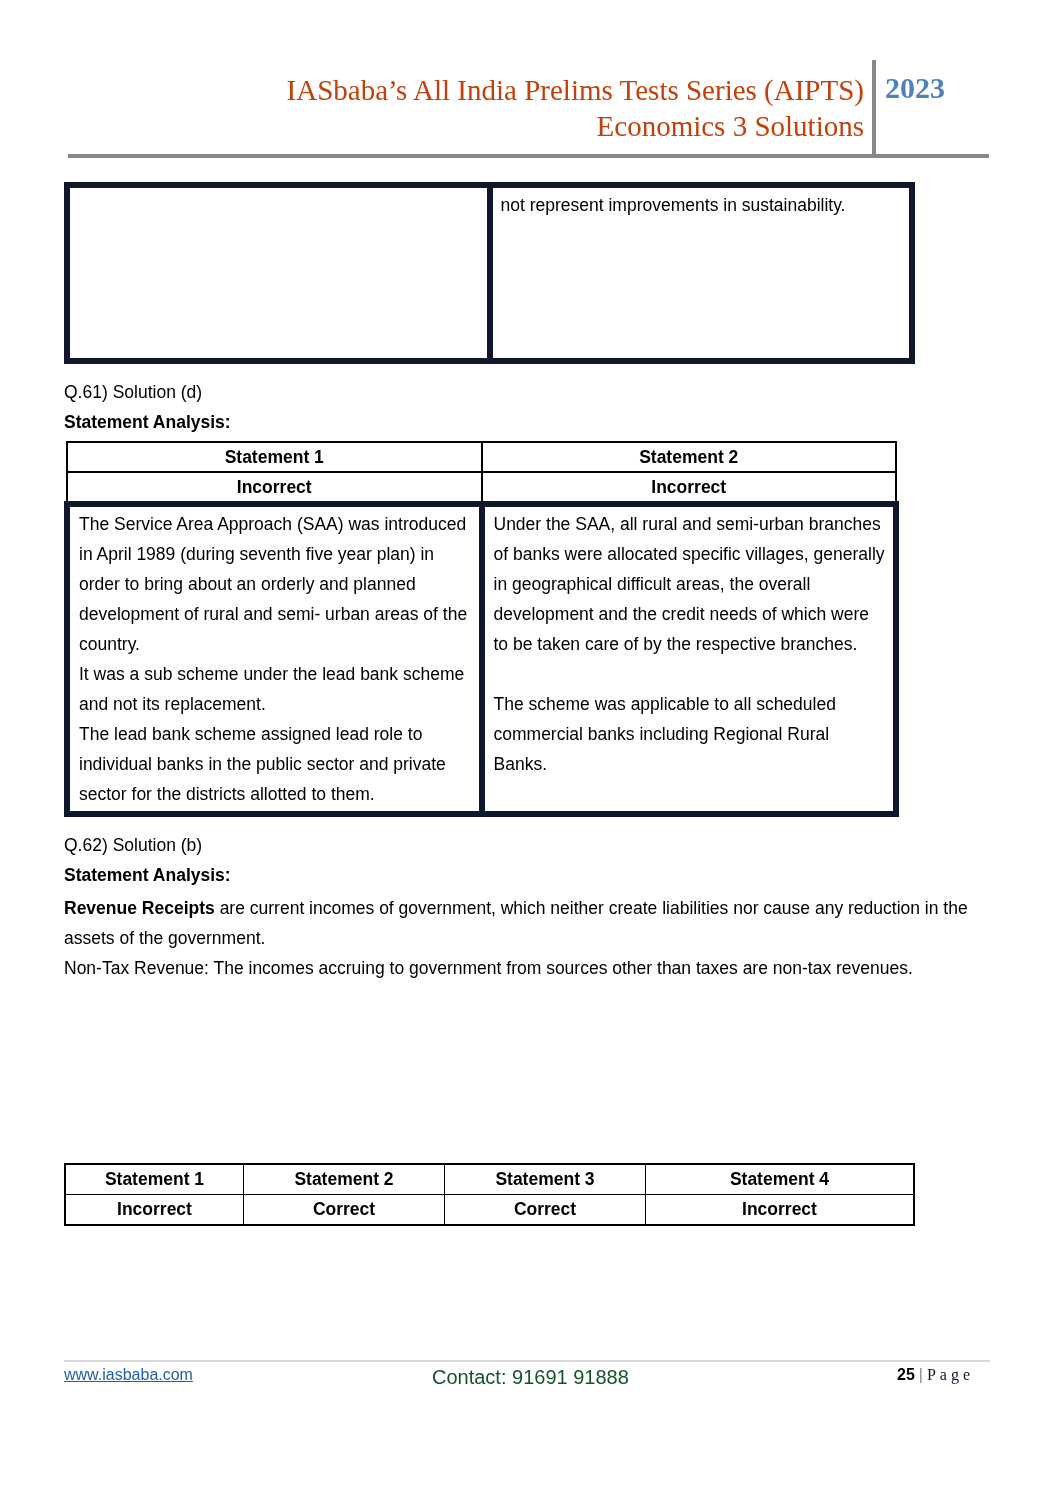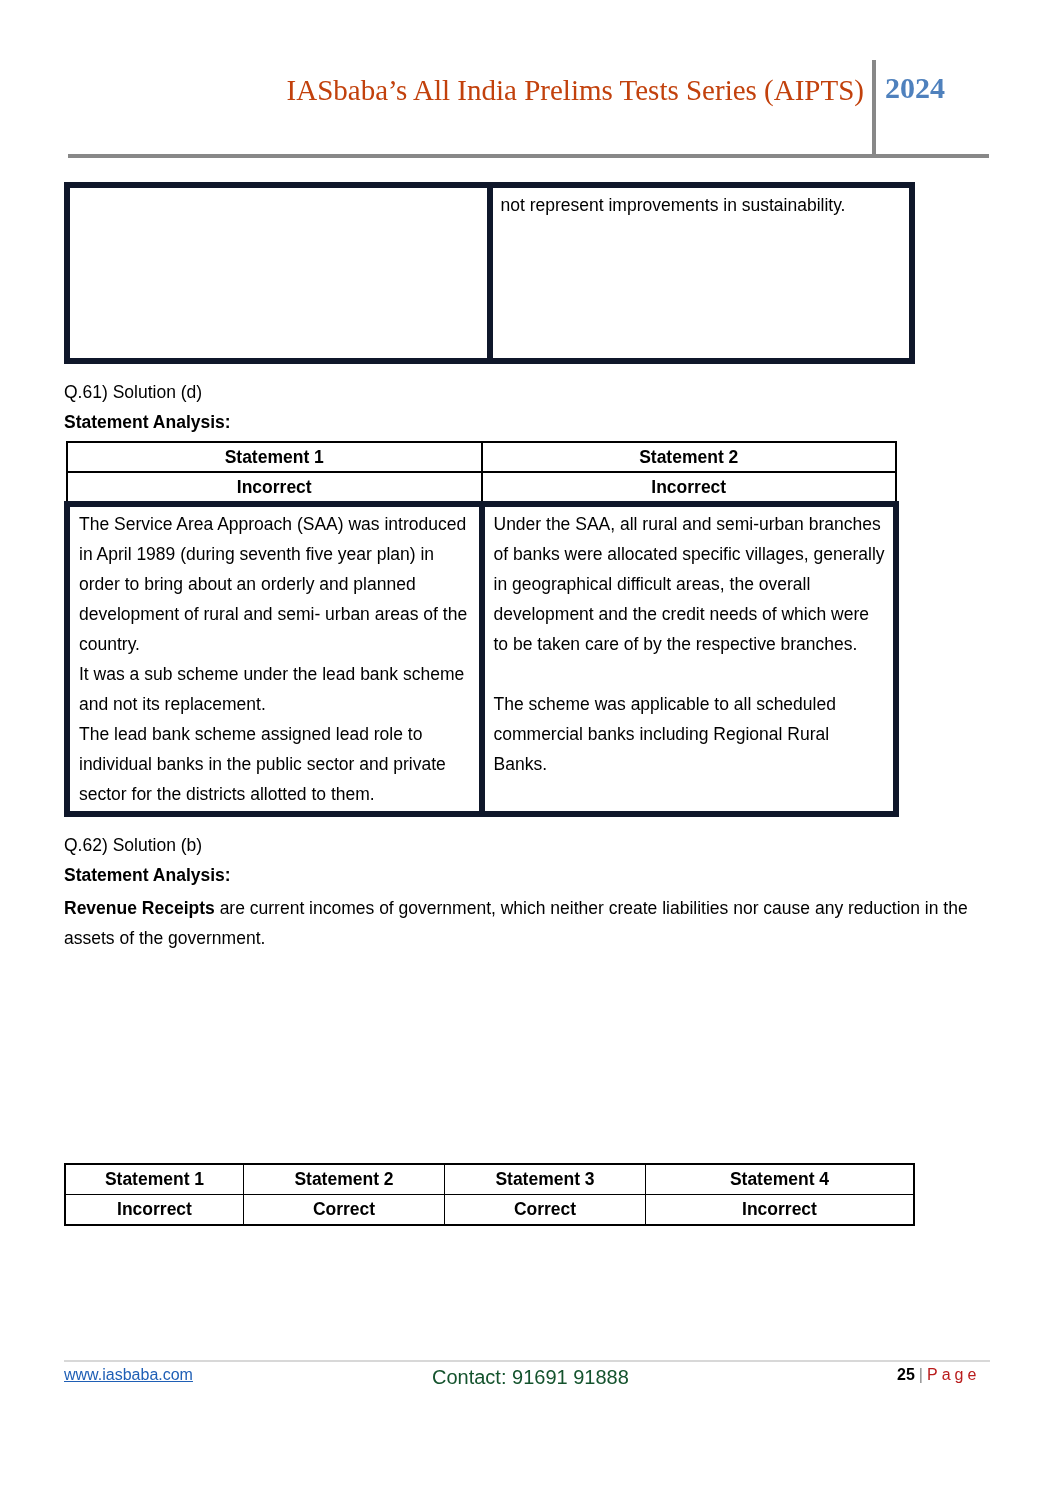--- a/index.html
+++ b/index.html
@@ -30,31 +30,32 @@
 
     .t2 { left: 64px; top: 1163px; width: 851px; border: 2px solid #000; }
     .t2 th, .t2 td { text-align: center; font-weight: bold; height: 29px; padding: 0; border: 1px solid #000; }
 
     .ftr-line { position: absolute; left: 64px; top: 1360px; width: 926px; height: 2px; background: #d8d8d8; }
     .ftr-link { position: absolute; left: 64px; top: 1366px; font-size: 16px; color: #1f5fb5; text-decoration: underline; }
     .ftr-contact { position: absolute; left: 432px; top: 1366px; font-size: 20px; color: #14532d; }
     .ftr-page { position: absolute; left: 897px; top: 1366px; font-size: 16px; }
     .ftr-page .num { font-weight: bold; }
     .ftr-page .sep { color: #888; margin: 0 4px; }
-    .ftr-page .lbl { color: #b91c1c; letter-spacing: 4px; }
+    .ftr-page .lbl { color: #0f172a; letter-spacing: 4px; font-family: Liberation Serif, serif; }
   </style>
 </head>
 <body>
 
 <div>
   <div class="hdr-title">
     <div>IASbaba’s All India Prelims Tests Series (AIPTS)</div>
+    <div>Economics 3 Solutions</div>
   </div>
   <div class="hdr-vline"></div>
-  <div class="hdr-year">2024</div>
+  <div class="hdr-year">2023</div>
   <div class="hdr-hline"></div>
 </div>
 
 <table class="t0">
   <tbody>
       <tr>
     <td style="width:50%"></td>
     <td>not represent improvements in sustainability.</td>
   </tr>
 </tbody>
@@ -86,20 +87,21 @@
     </td>
   </tr>
 </tbody>
   </table>
 
 <div class="qline" style="top:835px;">Q.62) Solution (b)</div>
 <div class="qline red" style="top:865px;">Statement Analysis:</div>
 
 <div class="para" style="top:893px;">
   <p><b>Revenue Receipts</b><span> are current incomes of government, which neither create liabilities nor cause any reduction in the assets of the government.</span></p>
+  <p>Non-Tax Revenue: The incomes accruing to government from sources other than taxes are non-tax revenues.</p>
 </div>
 
 <table class="t2">
   <tbody>
       <tr>
     <th style="width:177px">Statement 1</th>
     <th style="width:200px">Statement 2</th>
     <th style="width:200px">Statement 3</th>
     <th>Statement 4</th>
   </tr>

